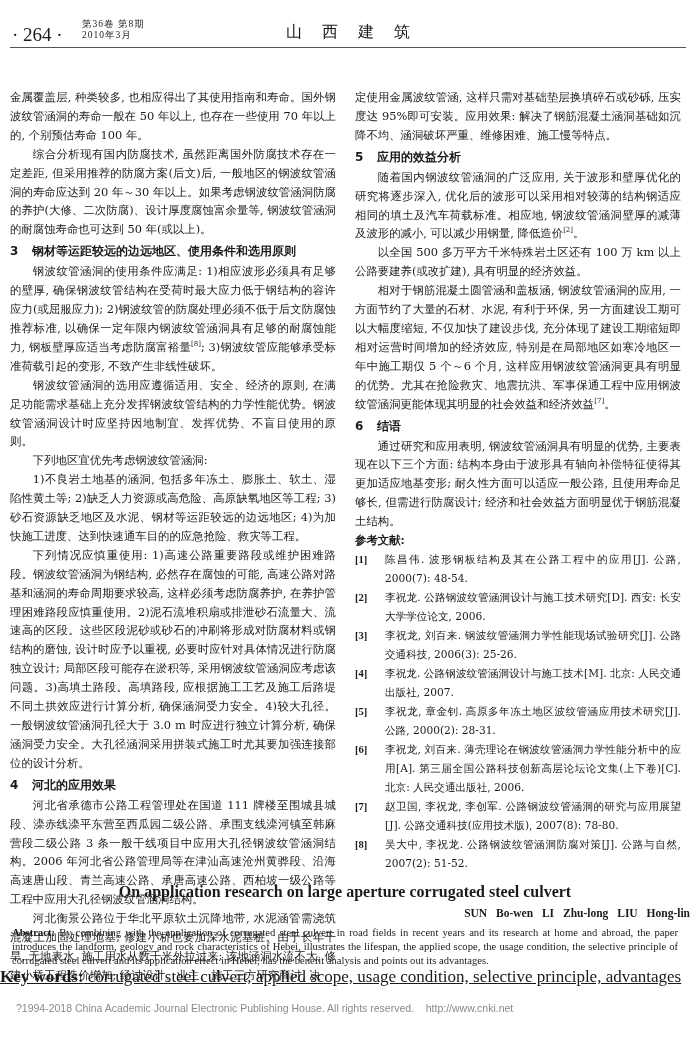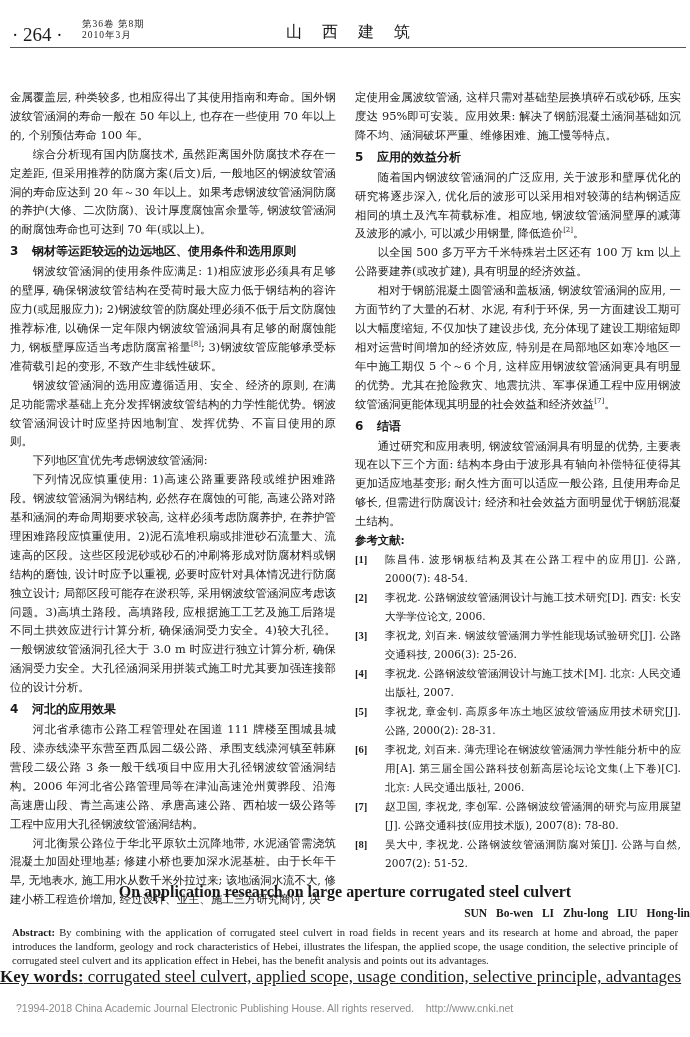--- a/index.html
+++ b/index.html
@@ -42,25 +42,26 @@
   <div class="issue">
     <div>第36卷 第8期</div>
     <div>2010年3月</div>
   </div>
   <span class="journal">山西建筑</span>
   <div class="rule"></div>
 </div>
 
 <div class="col left">
   <p class="noindent">金属覆盖层, 种类较多, 也相应得出了其使用指南和寿命。国外钢波纹管涵洞的寿命一般在 50 年以上, 也存在一些使用 70 年以上的, 个别预估寿命 100 年。</p>
-  <p>综合分析现有国内防腐技术, 虽然距离国外防腐技术存在一定差距, 但采用推荐的防腐方案(后文)后, 一般地区的钢波纹管涵洞的寿命应达到 20 年～30 年以上。如果考虑钢波纹管涵洞防腐的养护(大修、二次防腐)、设计厚度腐蚀富余量等, 钢波纹管涵洞的耐腐蚀寿命也可达到 70 年(或以上)。</p>
+  <p>综合分析现有国内防腐技术, 虽然距离国外防腐技术存在一定差距, 但采用推荐的防腐方案(后文)后, 一般地区的钢波纹管涵洞的寿命应达到 20 年～30 年以上。如果考虑钢波纹管涵洞防腐的养护(大修、二次防腐)、设计厚度腐蚀富余量等, 钢波纹管涵洞的耐腐蚀寿命也可达到 50 年(或以上)。</p>
   <h2><span class="num">3</span><span>钢材等运距较远的边远地区、使用条件和选用原则</span></h2>
   <p><span>钢波纹管涵洞的使用条件应满足: 1)相应波形必须具有足够的壁厚, 确保钢波纹管结构在受荷时最大应力低于钢结构的容许应力(或屈服应力); 2)钢波纹管的防腐处理必须不低于后文防腐蚀推荐标准, 以确保一定年限内钢波纹管涵洞具有足够的耐腐蚀能力, 钢板壁厚应适当考虑防腐富裕量</span><sup>[8]</sup><span>; 3)钢波纹管应能够承受标准荷载引起的变形, 不致产生非线性破坏。</span></p>
   <p>钢波纹管涵洞的选用应遵循适用、安全、经济的原则, 在满足功能需求基础上充分发挥钢波纹管结构的力学性能优势。钢波纹管涵洞设计时应坚持因地制宜、发挥优势、不盲目使用的原则。</p>
   <p>下列地区宜优先考虑钢波纹管涵洞:</p>
+  <p>1)不良岩土地基的涵洞, 包括多年冻土、膨胀土、软土、湿陷性黄土等; 2)缺乏人力资源或高危险、高原缺氧地区等工程; 3)砂石资源缺乏地区及水泥、钢材等运距较远的边远地区; 4)为加快施工进度、达到快速通车目的的应急抢险、救灾等工程。</p>
   <p>下列情况应慎重使用: 1)高速公路重要路段或维护困难路段。钢波纹管涵洞为钢结构, 必然存在腐蚀的可能, 高速公路对路基和涵洞的寿命周期要求较高, 这样必须考虑防腐养护, 在养护管理困难路段应慎重使用。2)泥石流堆积扇或排泄砂石流量大、流速高的区段。这些区段泥砂或砂石的冲刷将形成对防腐材料或钢结构的磨蚀, 设计时应予以重视, 必要时应针对具体情况进行防腐独立设计; 局部区段可能存在淤积等, 采用钢波纹管涵洞应考虑该问题。3)高填土路段。高填路段, 应根据施工工艺及施工后路堤不同土拱效应进行计算分析, 确保涵洞受力安全。4)较大孔径。一般钢波纹管涵洞孔径大于 3.0 m 时应进行独立计算分析, 确保涵洞受力安全。大孔径涵洞采用拼装式施工时尤其要加强连接部位的设计分析。</p>
   <h2><span class="num">4</span><span>河北的应用效果</span></h2>
   <p>河北省承德市公路工程管理处在国道 111 牌楼至围城县城段、滦赤线滦平东营至西瓜园二级公路、承围支线滦河镇至韩麻营段二级公路 3 条一般干线项目中应用大孔径钢波纹管涵洞结构。2006 年河北省公路管理局等在津汕高速沧州黄骅段、沿海高速唐山段、青兰高速公路、承唐高速公路、西柏坡一级公路等工程中应用大孔径钢波纹管涵洞结构。</p>
   <p>河北衡景公路位于华北平原软土沉降地带, 水泥涵管需浇筑混凝土加固处理地基; 修建小桥也要加深水泥基桩。由于长年干旱, 无地表水, 施工用水从数千米外拉过来; 该地涵洞水流不大, 修建小桥工程造价增加, 经过设计、业主、施工三方研究商讨, 决</p>
 </div>
 
 <div class="col right">
   <p class="noindent">定使用金属波纹管涵, 这样只需对基础垫层换填碎石或砂砾, 压实度达 95%即可安装。应用效果: 解决了钢筋混凝土涵洞基础如沉降不均、涵洞破坏严重、维修困难、施工慢等特点。</p>
   <h2><span class="num">5</span><span>应用的效益分析</span></h2>
   <p><span>随着国内钢波纹管涵洞的广泛应用, 关于波形和壁厚优化的研究将逐步深入, 优化后的波形可以采用相对较薄的结构钢适应相同的填土及汽车荷载标准。相应地, 钢波纹管涵洞壁厚的减薄及波形的减小, 可以减少用钢量, 降低造价</span><sup>[2]</sup><span>。</span></p>

